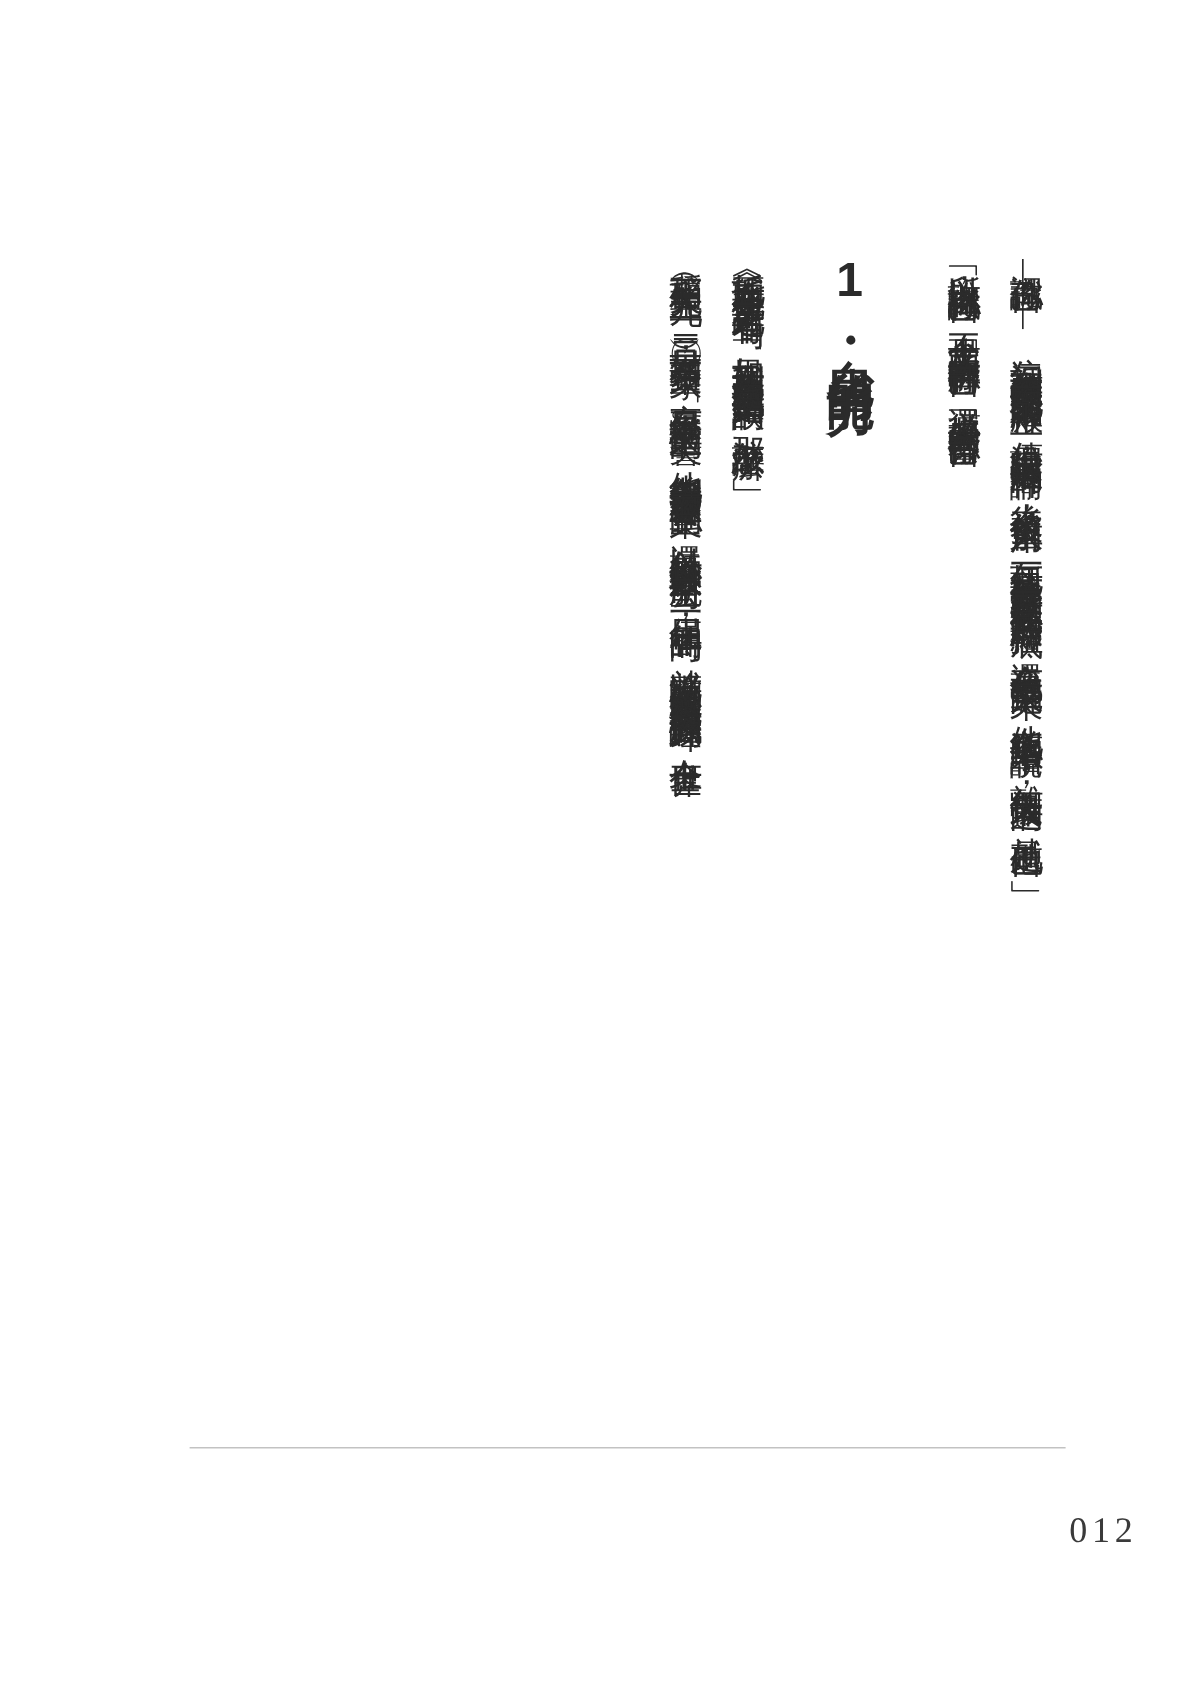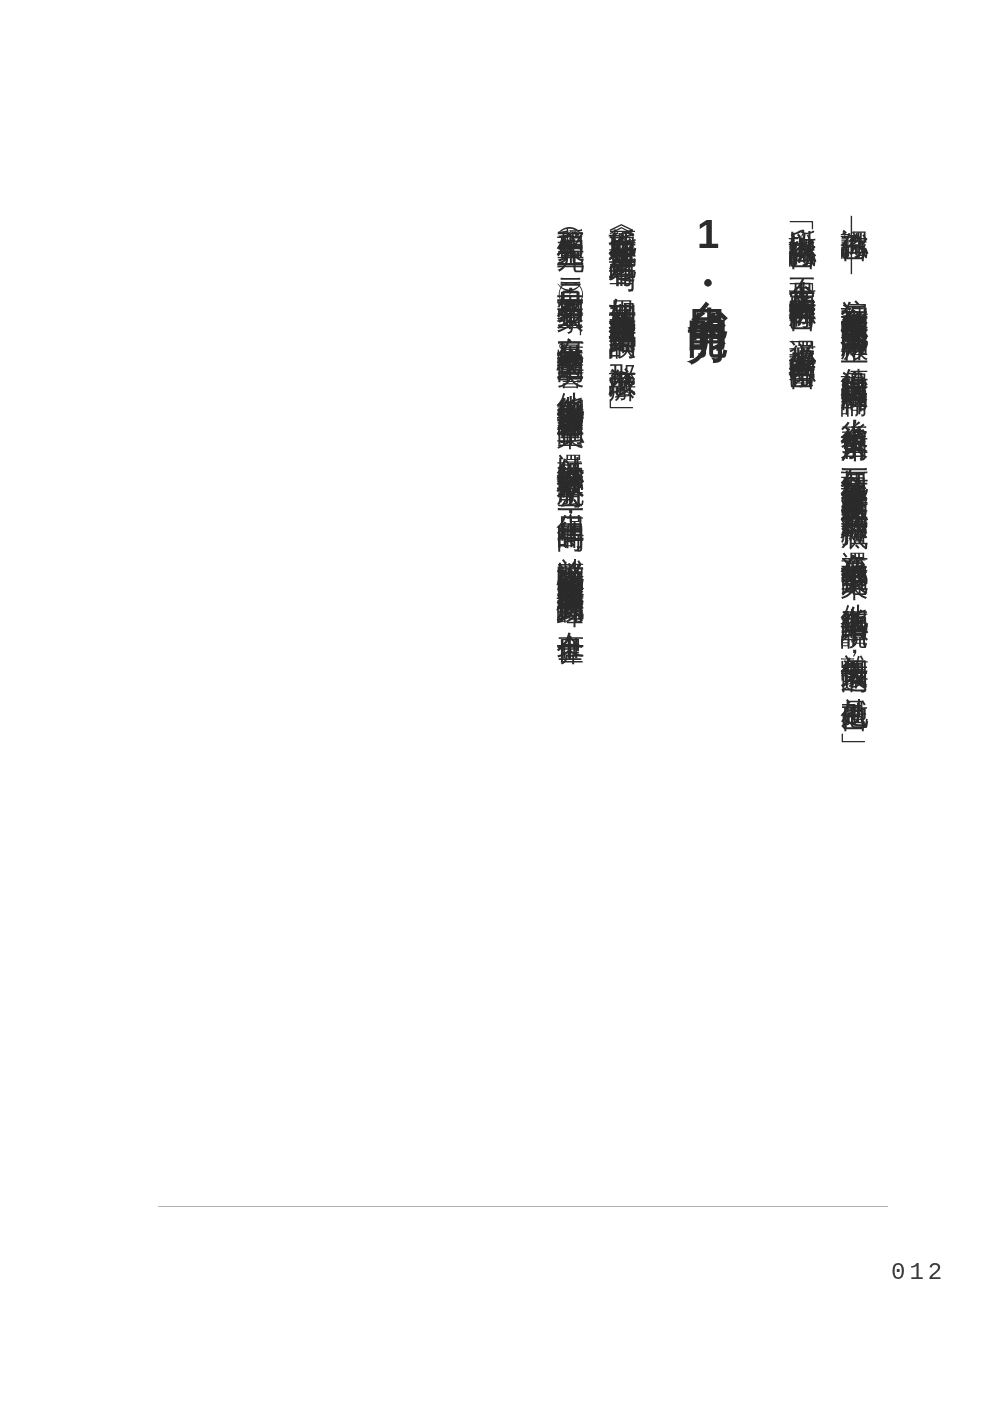--- a/index.html
+++ b/index.html
@@ -59,22 +59,22 @@
     left:158px;
     top:1206px;
     width:730px;
     height:1px;
     background:var(--rule);
   }
   .page-number{
     position:absolute;
     left:891px;
     top:1259px;
-    font-family:Liberation Mono, monospace;
-    font-size:24px;
+    font-family:Liberation Serif, serif;
+    font-size:30px;
     letter-spacing:4px;
     color:var(--pagenum);
   }
 </style>
 </head>
 <body>
 
 <div class="page">
 
   <div class="text-area">

